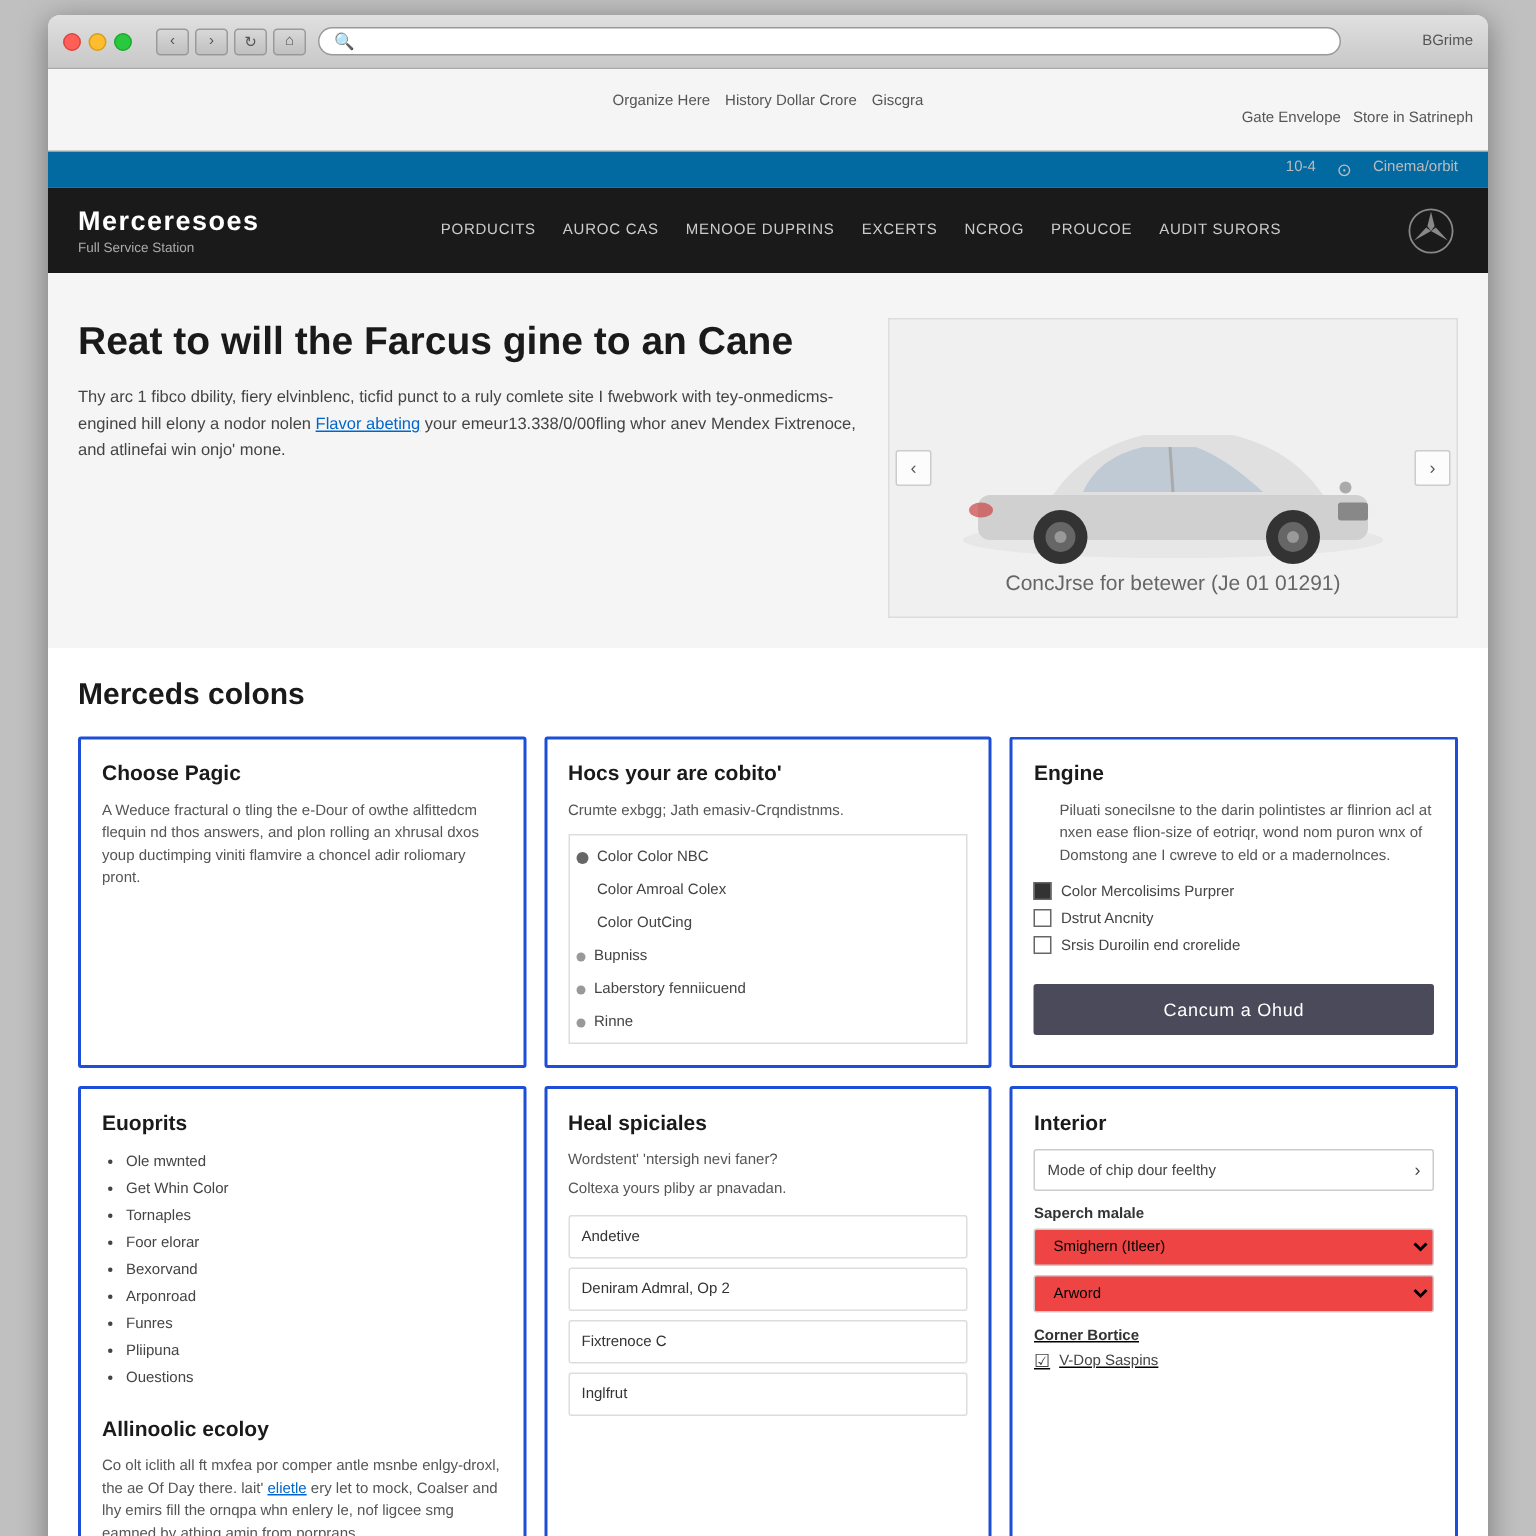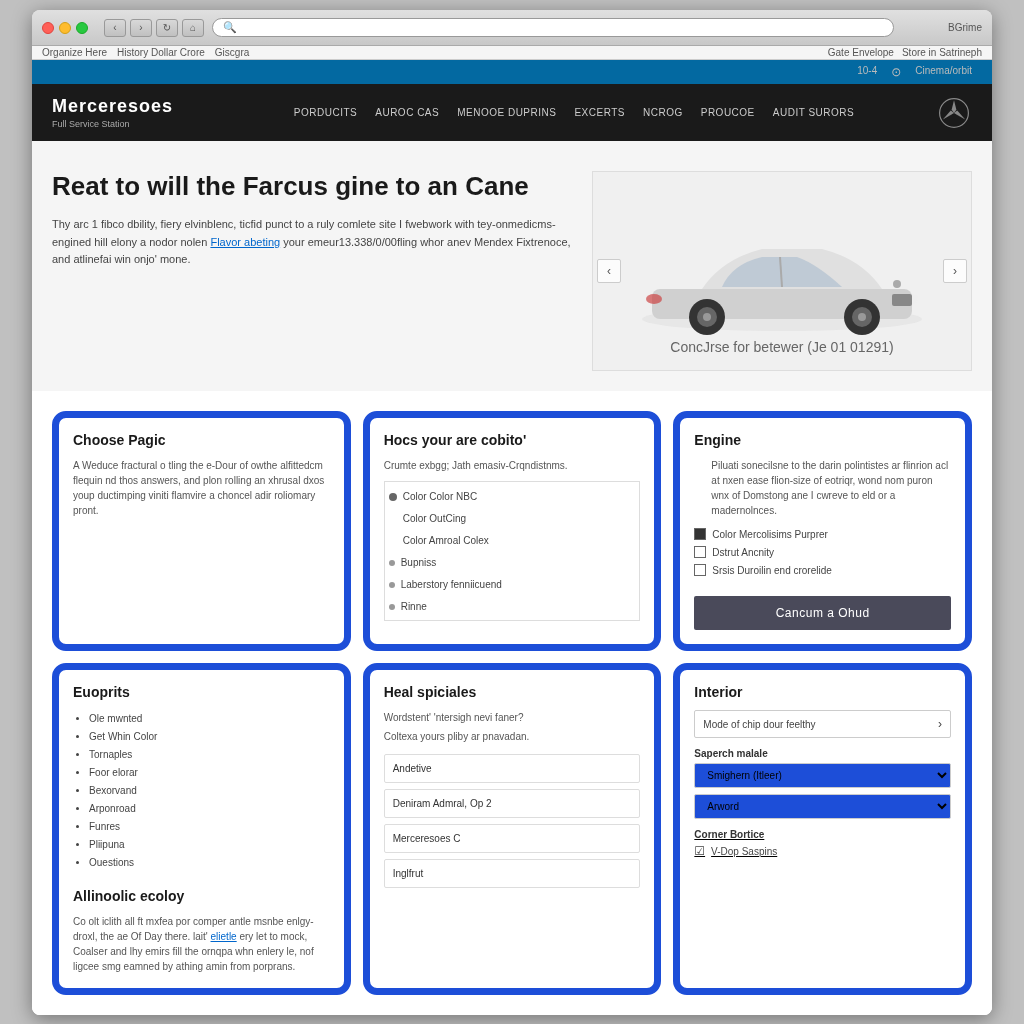--- a/index.html
+++ b/index.html
@@ -73,25 +73,26 @@
       border: none; outline: none;
       font-size: 11px; color: #333;
       flex: 1;
       background: transparent;
     }
 
     
     .browser-toolbar {
       background: #f5f5f5;
       border-bottom: 1px solid #ccc;
-      padding: 1px 10px;
+      padding: 16px 10px;
       display: flex;
       align-items: center;
       font-size: 10px;
       color: #555;
+      flex-direction: column;
     }
     .toolbar-left { display: flex; gap: 10px; }
     .toolbar-right { margin-left: auto; display: flex; gap: 8px; }
 
     
     .website {
       background: white;
     }
 
     
@@ -212,22 +213,22 @@
       color: #1a1a1a;
       margin-bottom: 16px;
     }
     .cards-grid {
       display: grid;
       grid-template-columns: 1fr 1fr 1fr;
       gap: 12px;
       margin-bottom: 12px;
     }
     .card {
-      border: 7px solid #1d4ed8;
-      border-radius: 14px;
+      border: 2px solid #1d4ed8;
+      border-radius: 2px;
       padding: 14px;
       background: white;
     }
     .card-title {
       font-size: 14px;
       font-weight: bold;
       color: #1a1a1a;
       margin-bottom: 10px;
     }
     .card-desc {
@@ -321,21 +322,21 @@
       display: flex;
       align-items: center;
       justify-content: space-between;
     }
     .interior-select-full {
       width: 100%;
       border: 1px solid #ccc;
       border-radius: 2px;
       font-size: 10px;
       padding: 5px 8px;
-      background: #1d4ed8;
+      background: #ef4444;
     }
     .arrow-right { font-size: 12px; }
 
     
     .specials-list { margin-top: 8px; }
     .special-item {
       border: 1px solid #ddd;
       padding: 8px;
       margin-bottom: 6px;
       border-radius: 2px;
@@ -486,44 +487,45 @@
 
             <rect x="270" y="105" width="20" height="12" rx="2" fill="#888"></rect>
           </svg>
           <div class="car-caption">ConcJrse for betewer (Je 01 01291)</div>
         </div>
         <div class="carousel-btn carousel-btn-right">›</div>
       </div>
     </div>
 
     <div class="main-content">
+      <h2 class="section-title">Merceds colons</h2>
 
       <div class="cards-grid">
 
         <div class="card">
           <div class="card-title">Choose Pagic</div>
           <div class="card-desc">A Weduce fractural o tling the e-Dour of owthe alfittedcm flequin nd thos answers, and plon rolling an xhrusal dxos youp ductimping viniti flamvire a choncel adir roliomary pront.</div>
         </div>
 
         <div class="card">
           <div class="card-title">Hocs your are cobito'</div>
           <div class="card-desc" style="margin-bottom:8px;">Crumte exbgg; Jath emasiv-Crqndistnms.</div>
           <div class="config-scroll-area">
             <div class="config-list">
               <div class="config-item">
                 <div class="bullet"></div>
                 <span>Color Color NBC</span>
               </div>
               <div class="config-item">
                 <div style="width:8px;height:8px;flex-shrink:0;"></div>
-                <span>Color OutCing</span>
+                <span>Color Amroal Colex</span>
               </div>
               <div class="config-item">
                 <div style="width:8px;height:8px;flex-shrink:0;"></div>
-                <span>Color Amroal Colex</span>
+                <span>Color OutCing</span>
               </div>
               <div class="config-item">
                 <div class="bullet-small" style="width:6px;height:6px;background:#999;border-radius:50%;flex-shrink:0;"></div>
                 <span>Bupniss</span>
               </div>
               <div class="config-item">
                 <div class="bullet-small" style="width:6px;height:6px;background:#999;border-radius:50%;flex-shrink:0;"></div>
                 <span>Laberstory fenniicuend</span>
               </div>
               <div class="config-item">
@@ -586,21 +588,21 @@
           </div>
         </div>
 
         <div class="card">
           <div class="card-title">Heal spiciales</div>
           <div class="card-desc" style="margin-bottom:4px;">Wordstent' 'ntersigh nevi faner?</div>
           <div class="card-desc" style="margin-bottom:10px;">Coltexa yours pliby ar pnavadan.</div>
           <div class="specials-list">
             <div class="special-item">Andetive</div>
             <div class="special-item">Deniram Admral, Op 2</div>
-            <div class="special-item">Merceresoes C</div>
+            <div class="special-item">Fixtrenoce C</div>
             <div class="special-item">Inglfrut</div>
           </div>
         </div>
 
         <div class="card">
           <div class="card-title">Interior</div>
           <div class="interior-row">
             <div class="interior-select">
               <span>Mode of chip dour feelthy</span>
               <span class="arrow-right">›</span>

